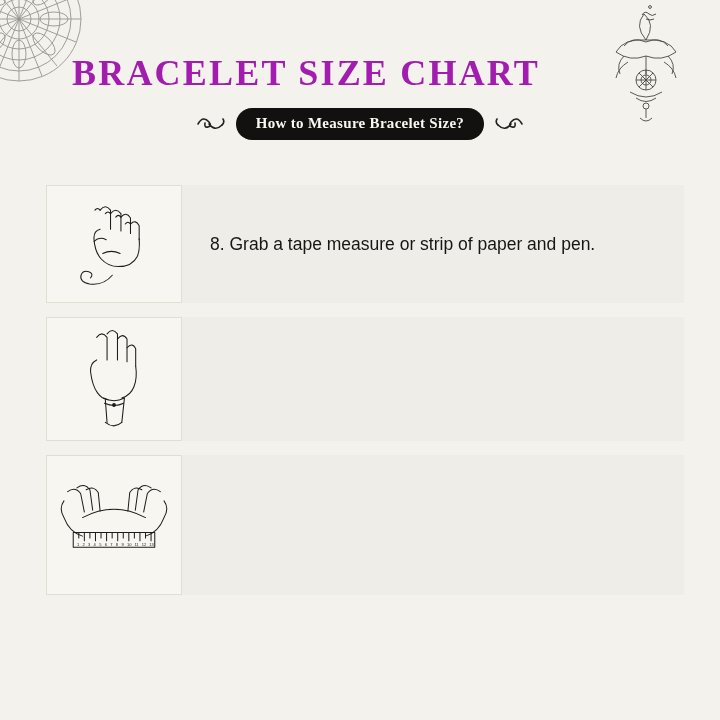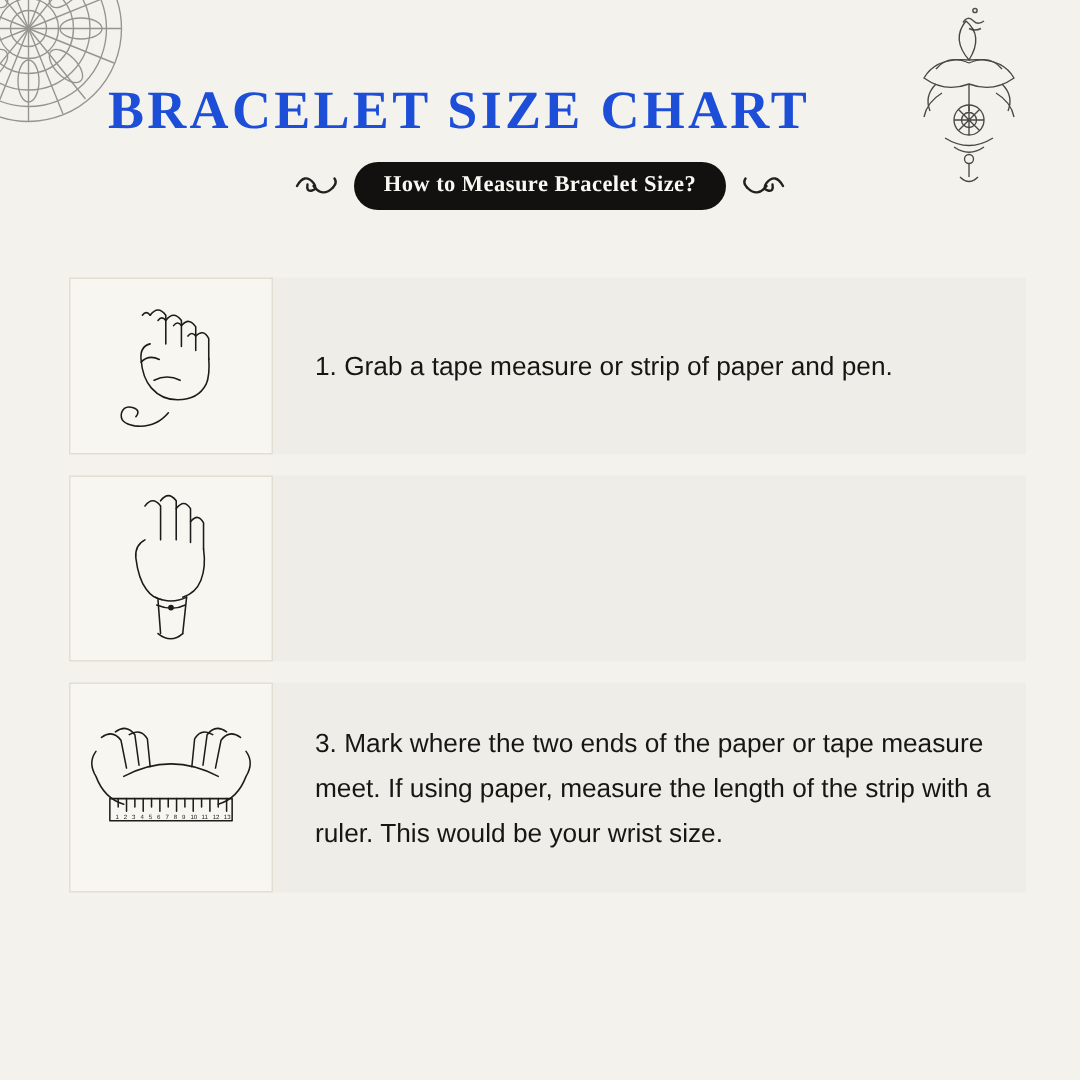--- a/index.html
+++ b/index.html
@@ -50,21 +50,21 @@
   
   .title {
     position: absolute;
     top: 52px;
     left: 0;
     width: 612px;
     text-align: center;
     font-family: "Liberation Serif", serif;
     font-size: 36px;
     letter-spacing: 2.2px;
-    color: #1d4ed8;
+    color: #a21caf;
     font-weight: 700;
   }
   .subtitle-row {
     position: absolute;
     top: 108px;
     left: 0;
     width: 720px;
     display: flex;
     align-items: center;
     justify-content: center;
@@ -269,21 +269,21 @@
             <path d="M45 56 q6 -6 14 -2"></path>
             <path d="M55 70 q10 -5 20 0"></path>
             <path d="M52 20 q-3 -4 -6 0"></path>
             <path d="M64 24 q-3 -4 -6 0"></path>
             <path d="M76 28 q-3 -4 -6 0"></path>
             <path d="M87 36 q-3 -4 -6 0"></path>
             <path d="M66 95 q-10 12 -26 10 q-12 -2 -10 -10 q2 -6 9 -4 q6 2 2 7"></path>
           </g>
         </svg>
       </div>
-      <div class="step-text">1. Grab a tape measure or strip of paper and pen.</div>
+      <div class="step-text">8. Grab a tape measure or strip of paper and pen.</div>
     </div>
 
     <div class="step step-2">
       <div class="band"></div>
       <div class="thumb">
         <svg viewBox="0 0 136 124" width="118" height="112">
           <g stroke="#1d1c1a" stroke-width="1.2" fill="none" stroke-linecap="round" stroke-linejoin="round">
             <path d="M48 14 q6 -8 12 0 l0 26"></path>
             <path d="M60 10 q6 -8 12 0 l0 30"></path>
             <path d="M72 16 q6 -8 11 0 l0 26"></path>
@@ -332,19 +332,18 @@
             <text x="64" y="93">7</text>
               <text x="70" y="93">8</text>
               <text x="76" y="93">9</text>
             <text x="82" y="93">10</text>
               <text x="90" y="93">11</text>
               <text x="98" y="93">12</text>
             <text x="106" y="93">13</text>
           </g>
         </svg>
       </div>
-      <div class="step-text">3. Mark where the two ends of the paper or tape measure meet. If using paper, measure the length of the strip with a ruler. This would be your wrist size.</div>
     </div>
 
   </div>
 
 
 </div>
 
 </body></html>

